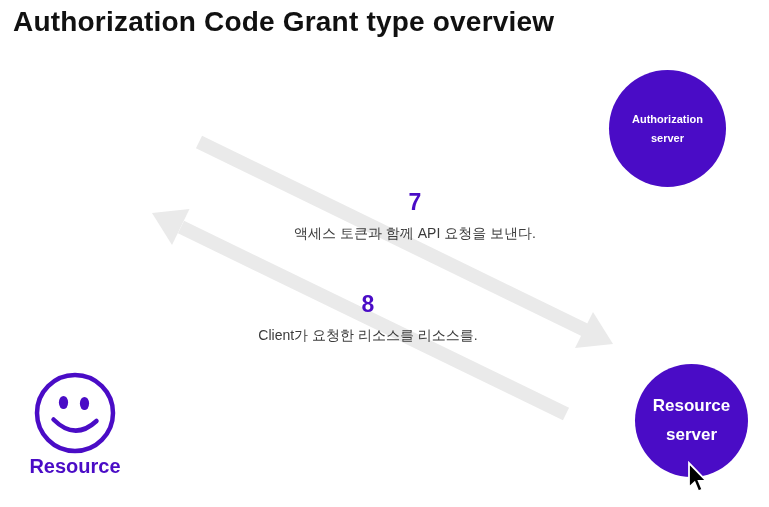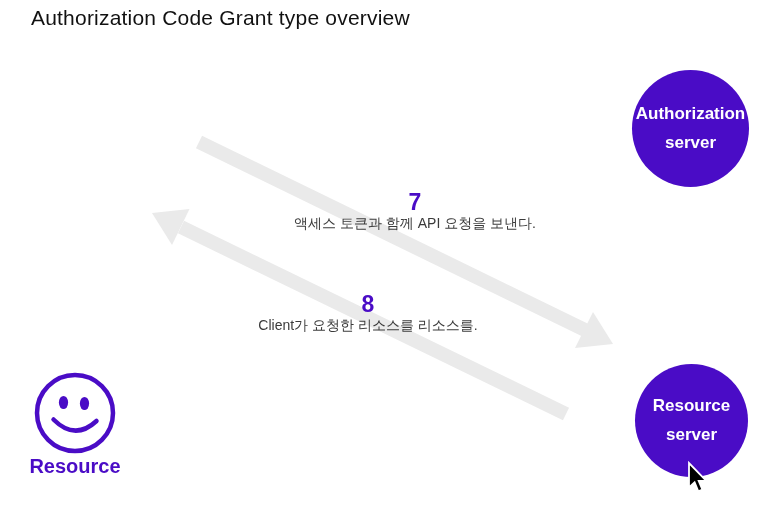--- a/index.html
+++ b/index.html
@@ -14,24 +14,24 @@
   body { font-family: "Liberation Sans", sans-serif; }
   .canvas {
     position: relative;
     width: 769px;
     height: 507px;
     background: #ffffff;
     overflow: hidden;
   }
   .title {
     position: absolute;
-    left: 31px;
+    left: 13px;
     top: 6px;
-    font-size: 21px;
-    font-weight: 400;
+    font-size: 28px;
+    font-weight: 700;
     color: var(--title-color);
     letter-spacing: 0.2px;
     z-index: 3;
   }
   .arrows {
     position: absolute;
     left: 0; top: 0;
     width: 769px; height: 507px;
     z-index: 1;
   }
@@ -44,38 +44,38 @@
     color: var(--node-text);
     display: flex;
     flex-direction: column;
     align-items: center;
     justify-content: center;
     text-align: center;
     font-weight: 700;
     z-index: 2;
   }
   .circle-client { left: 15px; top: 68px; width: 118px; height: 118px; font-size: 21px; }
-  .circle-auth   { left: 632px; top: 70px; width: 117px; height: 117px; font-size: 17px; line-height: 1.65; }
+  .circle-auth   { left: 609px; top: 70px; width: 117px; height: 117px; font-size: 11px; line-height: 1.65; }
   .circle-resource { left: 635px; top: 364px; width: 113px; height: 113px; font-size: 17px; line-height: 1.7; }
   .step {
     position: absolute;
     width: 320px;
     text-align: center;
     z-index: 2;
   }
   .step-7 { left: 255px; top: 189px; }
   .step-8 { left: 208px; top: 291px; }
   .step-num {
     font-size: 23px;
     font-weight: 700;
     color: var(--purple);
     line-height: 1.15;
   }
   .step-desc {
-    margin-top: 0;
+    margin-top: 10px;
     font-size: 14px;
     color: var(--desc-color);
   }
   .owner {
     position: absolute;
     left: 10px; top: 371px;
     width: 130px;
     text-align: center;
     z-index: 2;
   }

